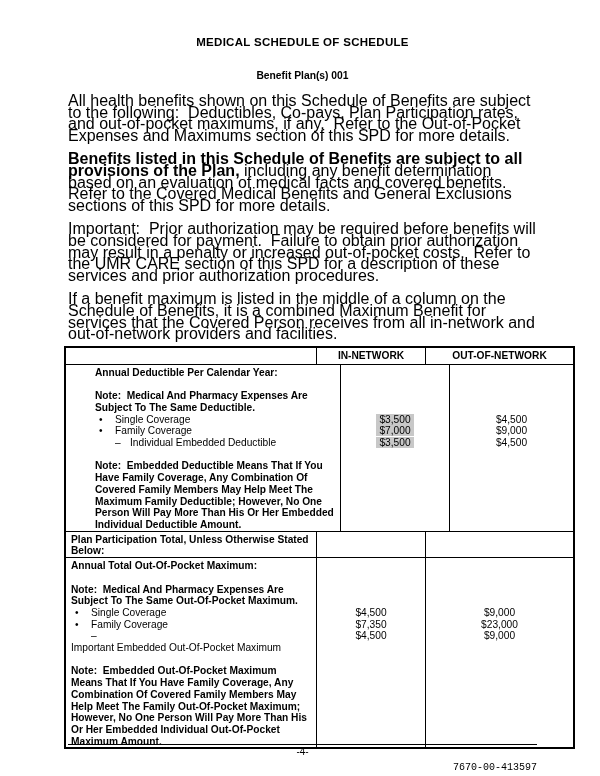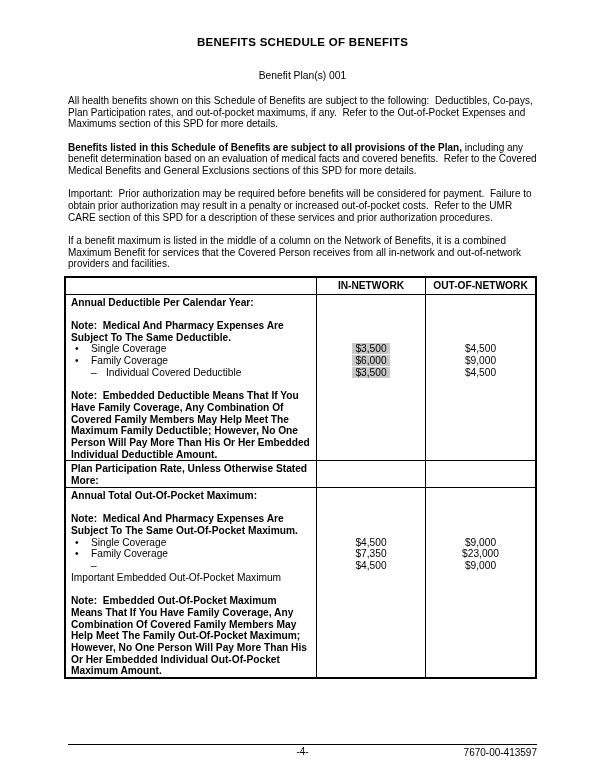--- a/index.html
+++ b/index.html
@@ -14,52 +14,52 @@
     position: relative;
     width: 600px; height: 776px;
     padding: 36px 63px 0 68px;
     box-sizing: border-box;
   }
   .title {
     font-size: 11.5px; font-weight: bold; text-align: center;
     letter-spacing: 0.3px; margin: 0;
   }
   .subtitle {
-    font-size: 10.3px; font-weight: normal; text-align: center;
+    font-size: 10.3px; font-weight: bold; text-align: center;
     margin: 22px 0 0 0;
   }
   .para {
-    font-size: 10px; line-height: 11.7px;
+    font-size: 16px; line-height: 11.7px;
     margin: 11.5px 0 0 0;
     white-space: pre-wrap;
   }
   .para.first { margin-top: 14px; }
   .para .lead { font-weight: bold; text-align: right; }
 
   
   .btable {
     margin: 6px 0 0 -4px;
-    width: 473px;
+    width: 511px;
     border: 2px solid #000;
     box-sizing: border-box;
     font-size: 10.2px;
   }
   .thead {
     display: grid;
     grid-template-columns: 251px 109px 1fr;
     border-bottom: 1px solid #000;
   }
   .thead .th {
     font-weight: bold; text-align: center;
     padding: 2px 0 2px 0; line-height: 11.7px;
   }
   .thead .c0, .trow .c0 { border-right: 1px solid #000; }
   .thead .c1, .trow .c1 { border-right: 1px solid #000; }
   .trow { border-top: 1px solid #000; }
-  .trow:first-of-type { border-top: none; }
+  .trow:first-of-type { border-top: none; margin-left: 24px; }
   .tline {
     display: grid;
     grid-template-columns: 251px 109px 1fr;
   }
   .tline .c0 {
     padding: 0 6px 0 5px; line-height: 11.7px;
     box-sizing: border-box; white-space: pre-wrap;
   }
   .tline .c1, .tline .c2 {
     text-align: center; line-height: 11.7px;
@@ -74,34 +74,34 @@
 
   
   .footer {
     position: absolute;
     left: 68px; right: 63px; top: 744px;
     border-top: 1.5px solid #000;
     font-size: 10px;
   }
   .footer-row { position: relative; height: 14px; margin-top: 1px; }
   .footer-page { position: absolute; left: 0; right: 0; text-align: center; }
-  .footer-doc { position: absolute; right: 0; top: 1px; }
+  .footer-doc { position: absolute; right: 0; top: 16px; font-family: Liberation Mono, monospace; }
 </style>
 </head>
 <body>
 
 <div class="page">
 
-  <h1 class="title">BENEFITS SCHEDULE OF BENEFITS</h1>
+  <h1 class="title">MEDICAL SCHEDULE OF SCHEDULE</h1>
   <h2 class="subtitle">Benefit Plan(s) 001</h2>
 
   <p class="para first"><span class="lead"></span><span>All health benefits shown on this Schedule of Benefits are subject to the following:  Deductibles, Co-pays, Plan Participation rates, and out-of-pocket maximums, if any.  Refer to the Out-of-Pocket Expenses and Maximums section of this SPD for more details.</span></p>
   <p class="para"><span class="lead">Benefits listed in this Schedule of Benefits are subject to all provisions of the Plan,</span><span> including any benefit determination based on an evaluation of medical facts and covered benefits.  Refer to the Covered Medical Benefits and General Exclusions sections of this SPD for more details.</span></p>
   <p class="para"><span class="lead"></span><span>Important:  Prior authorization may be required before benefits will be considered for payment.  Failure to obtain prior authorization may result in a penalty or increased out-of-pocket costs.  Refer to the UMR CARE section of this SPD for a description of these services and prior authorization procedures.</span></p>
-  <p class="para"><span class="lead"></span><span>If a benefit maximum is listed in the middle of a column on the Network of Benefits, it is a combined Maximum Benefit for services that the Covered Person receives from all in-network and out-of-network providers and facilities.</span></p>
+  <p class="para"><span class="lead"></span><span>If a benefit maximum is listed in the middle of a column on the Schedule of Benefits, it is a combined Maximum Benefit for services that the Covered Person receives from all in-network and out-of-network providers and facilities.</span></p>
 
   <div class="btable">
     <div class="thead">
       <div class="th c0"></div>
       <div class="th c1">IN-NETWORK</div>
       <div class="th c2">OUT-OF-NETWORK</div>
     </div>
     <div id="table-body">
         <div class="trow">
           <div class="tline lead-line">
@@ -119,42 +119,42 @@
             <div class="c1">&nbsp;</div>
             <div class="c2">&nbsp;</div>
           </div>
           <div class="tline">
             <div class="c0"><span class="mk">•</span><span class="tx">Single Coverage</span></div>
             <div class="c1"><span class="hl">$3,500</span></div>
             <div class="c2"><span>$4,500</span></div>
           </div>
           <div class="tline">
             <div class="c0"><span class="mk">•</span><span class="tx">Family Coverage</span></div>
-            <div class="c1"><span class="hl">$6,000</span></div>
+            <div class="c1"><span class="hl">$7,000</span></div>
             <div class="c2"><span>$9,000</span></div>
           </div>
           <div class="tline">
-            <div class="c0"><span class="mk dash">–</span><span class="tx">Individual Covered Deductible</span></div>
+            <div class="c0"><span class="mk dash">–</span><span class="tx">Individual Embedded Deductible</span></div>
             <div class="c1"><span class="hl">$3,500</span></div>
             <div class="c2"><span>$4,500</span></div>
           </div>
           <div class="tline">
             <div class="c0">&nbsp;</div>
             <div class="c1">&nbsp;</div>
             <div class="c2">&nbsp;</div>
           </div>
           <div class="tline">
             <div class="c0 ln">Note:  Embedded Deductible Means That If You Have Family Coverage, Any Combination Of Covered Family Members May Help Meet The Maximum Family Deductible; However, No One Person Will Pay More Than His Or Her Embedded Individual Deductible Amount.</div>
             <div class="c1">&nbsp;</div>
             <div class="c2">&nbsp;</div>
           </div>
         </div>
         <div class="trow">
           <div class="tline lead-line">
-            <div class="c0 lb">Plan Participation Rate, Unless Otherwise Stated More:</div>
+            <div class="c0 lb">Plan Participation Total, Unless Otherwise Stated Below:</div>
             <div class="c1">&nbsp;</div>
             <div class="c2">&nbsp;</div>
           </div>
         </div>
         <div class="trow">
           <div class="tline lead-line">
             <div class="c0 lb">Annual Total Out-Of-Pocket Maximum:</div>
             <div class="c1">&nbsp;</div>
             <div class="c2">&nbsp;</div>
           </div>

